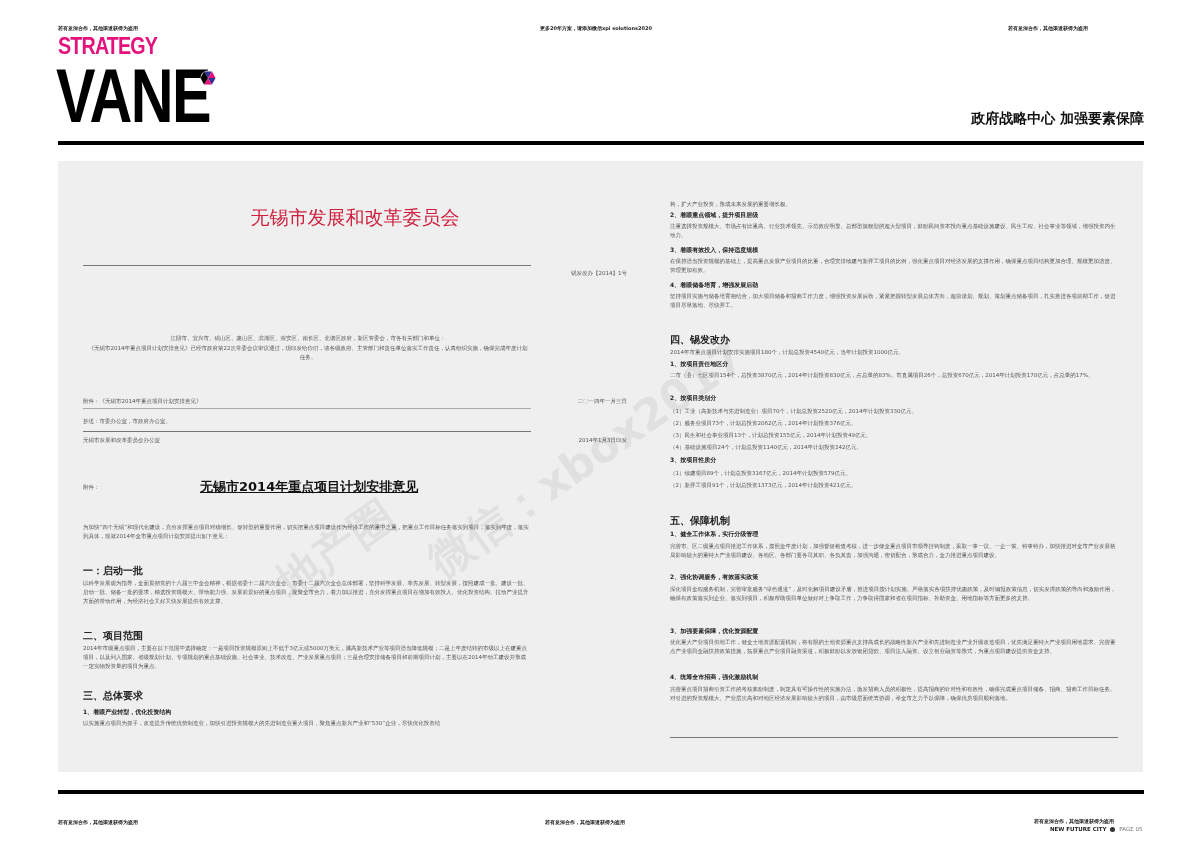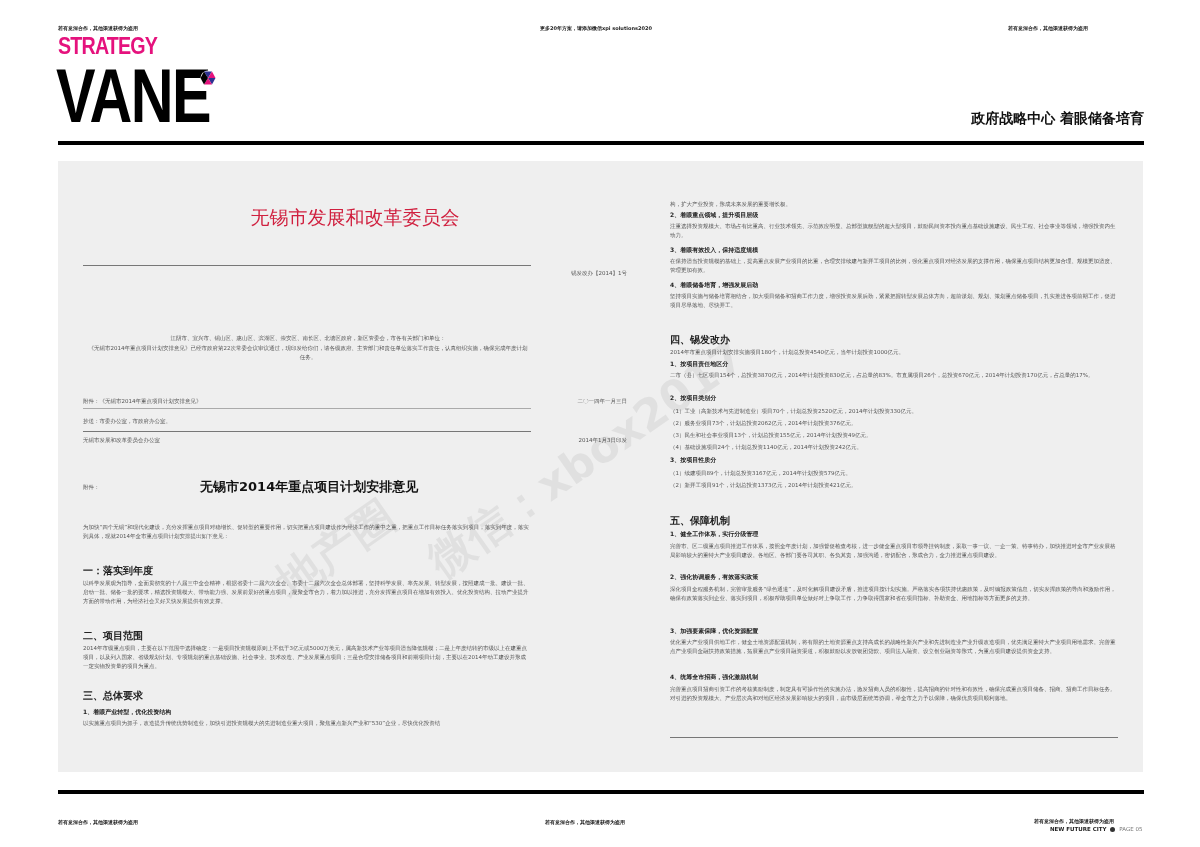--- a/index.html
+++ b/index.html
@@ -39,44 +39,44 @@
 <div class="abs vane">VANE</div>
 <svg class="abs logo-mark" viewBox="0 0 16 16">
   <circle cx="8" cy="8" r="7.5" fill="#fff"></circle>
   <polygon points="8,8 4,1.5 12,1.5" fill="#2e3192"></polygon>
   <polygon points="8,8 12,1.5 15.5,8" fill="#e5127d"></polygon>
   <polygon points="8,8 15.5,8 12,14.5" fill="#2e3192"></polygon>
   <polygon points="8,8 12,14.5 4,14.5" fill="#e5127d"></polygon>
   <polygon points="8,8 4,14.5 0.5,8" fill="#000"></polygon>
   <polygon points="8,8 0.5,8 4,1.5" fill="#000"></polygon>
 </svg>
-<div class="abs slogan">政府战略中心  着眼储备培育</div>
+<div class="abs slogan">政府战略中心  加强要素保障</div>
 <div class="abs rule-top"></div>
 
 <div class="abs panel left">
   <div class="abs red h-org">无锡市发展和改革委员会</div>
   <div class="abs hline" style="left:25px;top:104px;width:448px;"></div>
   <div class="abs small" style="right:25px;top:108px;">锡发改办【2014】1号</div>
   <div class="abs small center" style="left:30px;top:173px;width:440px;">江阴市、宜兴市、锡山区、惠山区、滨湖区、崇安区、南长区、北塘区政府，新区管委会，市各有关部门和单位：</div>
   <div class="abs small center" style="left:30px;top:183px;width:440px;">《无锡市2014年重点项目计划安排意见》已经市政府第22次常委会议审议通过，现印发给你们，请各级政府、主管部门和责任单位落实工作责任，认真组织实施，确保完成年度计划任务。</div>
 
   <div class="abs small" style="left:25px;top:236px;">附件：《无锡市2014年重点项目计划安排意见》</div>
   <div class="abs small" style="right:25px;top:236px;">二〇一四年一月三日</div>
   <div class="abs hline" style="left:25px;top:247px;width:448px;background:#aaa;"></div>
   <div class="abs small" style="left:25px;top:256px;">抄送：市委办公室，市政府办公室。</div>
   <div class="abs hline" style="left:25px;top:270px;width:448px;"></div>
   <div class="abs small" style="left:25px;top:275px;">无锡市发展和改革委员会办公室</div>
   <div class="abs small" style="right:25px;top:275px;">2014年1月3日印发</div>
 
   <div class="abs small" style="left:25px;top:322px;">附件：</div>
-  <div class="abs att-title" style="left:142px;top:317px;">无锡市2014年重点项目计划安排意见</div>
+  <div class="abs att-title" style="left:142px;top:317px;text-decoration:underline;">无锡市2014年重点项目计划安排意见</div>
 
   <div class="abs small" style="left:25px;top:362px;width:448px;">为加快“四个无锡”和现代化建设，充分发挥重点项目对稳增长、促转型的重要作用，切实把重点项目建设作为经济工作的重中之重，把重点工作目标任务落实到项目，落实到年度，落实到具体，现就2014年全市重点项目计划安排提出如下意见：</div>
 
-  <div class="abs sec" style="left:25px;top:403px;">一：落实到年度</div>
+  <div class="abs sec" style="left:25px;top:403px;">一：启动一批</div>
   <div class="abs small" style="left:25px;top:418px;width:448px;">以科学发展观为指导，全面贯彻党的十八届三中全会精神，根据省委十二届六次全会、市委十二届六次全会总体部署，坚持科学发展、率先发展、转型发展，按照建成一批、建设一批、启动一批、储备一批的要求，精选投资规模大、带动能力强、发展前景好的重点项目，凝聚全市合力，着力加以推进，充分发挥重点项目在增加有效投入、优化投资结构、拉动产业提升方面的带动作用，为经济社会又好又快发展提供有效支撑。</div>
 
   <div class="abs sec" style="left:25px;top:468px;">二、项目范围</div>
   <div class="abs small" style="left:25px;top:483px;width:448px;">2014年市级重点项目，主要在以下范围中选择确定：一是项目投资规模原则上不低于3亿元或5000万美元，属高新技术产业等项目适当降低规模；二是上年度结转的市级以上在建重点项目，以及列入国家、省级规划计划、专项规划的重点基础设施、社会事业、技术改造、产业发展重点项目；三是合理安排储备项目和前期项目计划，主要以在2014年动工建设并形成一定实物投资量的项目为重点。</div>
 
   <div class="abs sec" style="left:25px;top:528px;">三、总体要求</div>
   <div class="abs sub" style="left:25px;top:547px;">1、着眼产业转型，优化投资结构</div>
   <div class="abs small" style="left:25px;top:558px;width:448px;height:9px;overflow:hidden;">以实施重点项目为抓手，改造提升传统优势制造业，加快引进投资规模大的先进制造业重大项目，聚焦重点新兴产业和“530”企业，尽快优化投资结</div>
 </div>
 

